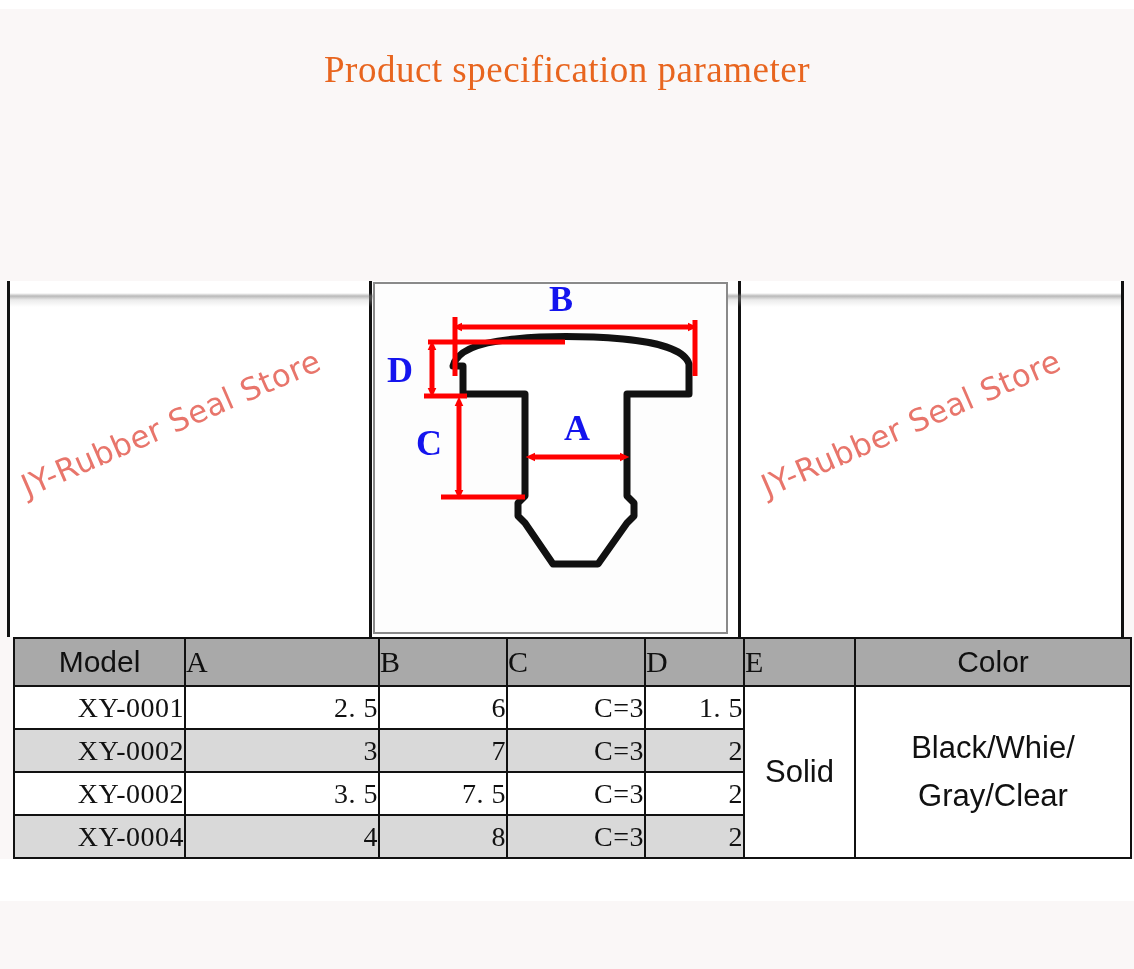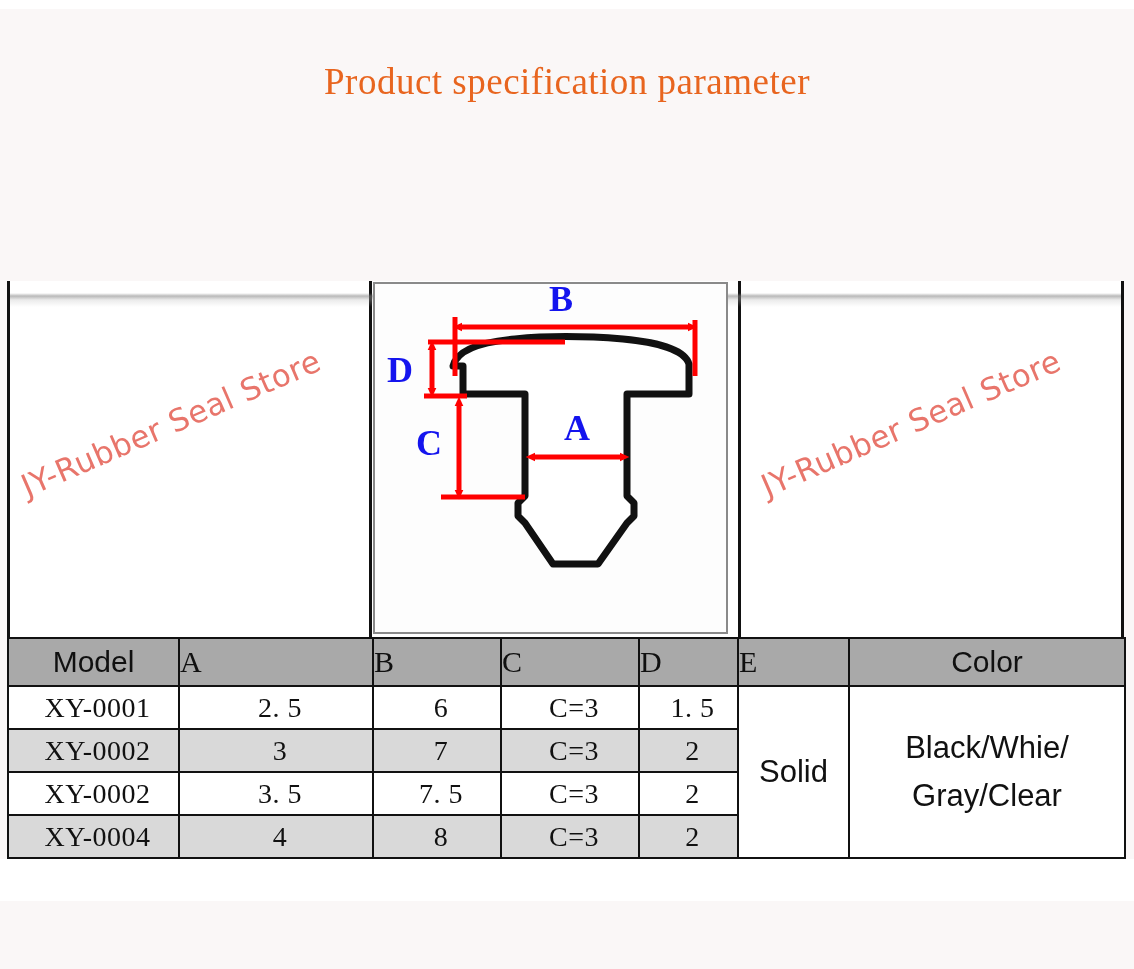--- a/index.html
+++ b/index.html
@@ -25,21 +25,21 @@
   #top-white-strip {
     position: absolute;
     left: 0; top: 0;
     width: 1134px; height: 9px;
     background: #ffffff;
   }
 
   
   #title {
     position: absolute;
-    left: 0; top: 60px;
+    left: 0; top: 48px;
     width: 1134px;
     text-align: center;
     font-family: "Liberation Serif", "DejaVu Serif", serif;
     font-size: 37px;
     font-weight: 400;
     letter-spacing: 0.5px;
     color: #e8651f;
     white-space: nowrap;
   }
 
@@ -117,21 +117,21 @@
     background: #fdfdfd;
     border: 2px solid #8a8a8a;
     box-sizing: border-box;
     overflow: hidden;
   }
   #diagram-svg { display: block; }
 
   
   #spec-table {
     position: absolute;
-    left: 7px; top: 637px;
+    left: 13px; top: 637px;
     width: 1117px;
     border-collapse: collapse;
     table-layout: fixed;
     background: #ef4444;
   }
   #spec-table td, #spec-table th {
     border: 2px solid #111;
     padding: 0;
     vertical-align: middle;
     box-sizing: border-box;
@@ -154,21 +154,21 @@
     font-size: 30px;
     text-align: center;
     color: #101010;
   }
   
   #spec-table tbody td {
     height: 43px;
     font-family: "Liberation Serif", "DejaVu Serif", serif;
     font-size: 28px;
     color: #111;
-    text-align: center;
+    text-align: right;
     padding-left: 8px;
     letter-spacing: 0.5px;
   }
   td.cell-model {
     text-align: center;
     padding-left: 0;
     letter-spacing: 1.5px;
   }
   tr.row-alt td { background: #d9d9d9; }
   tr.row-plain td { background: #ffffff; }

